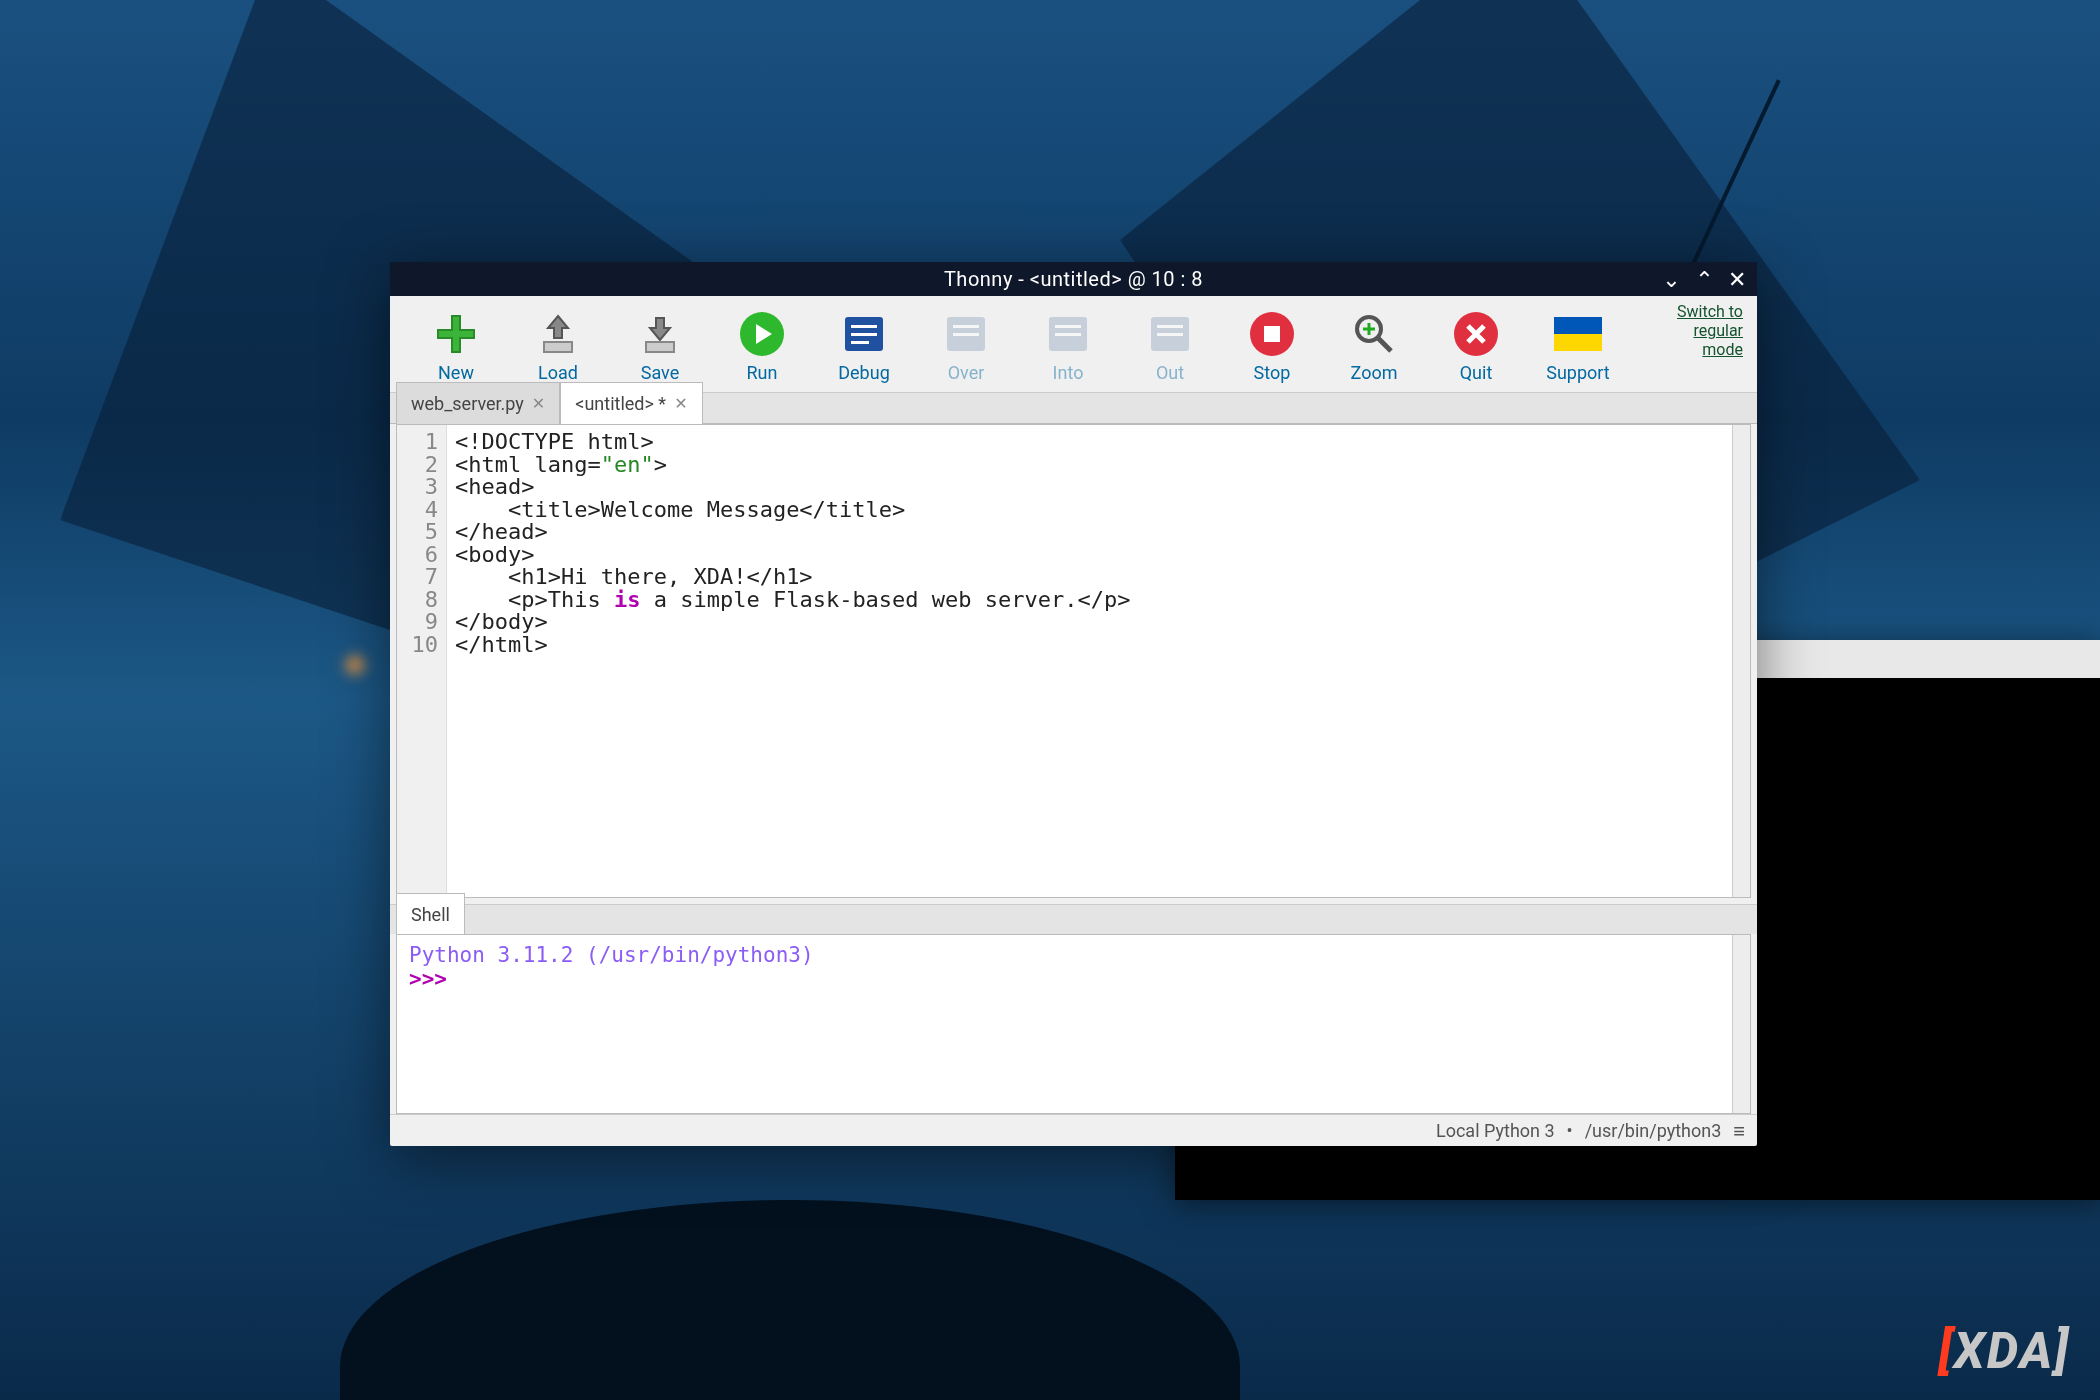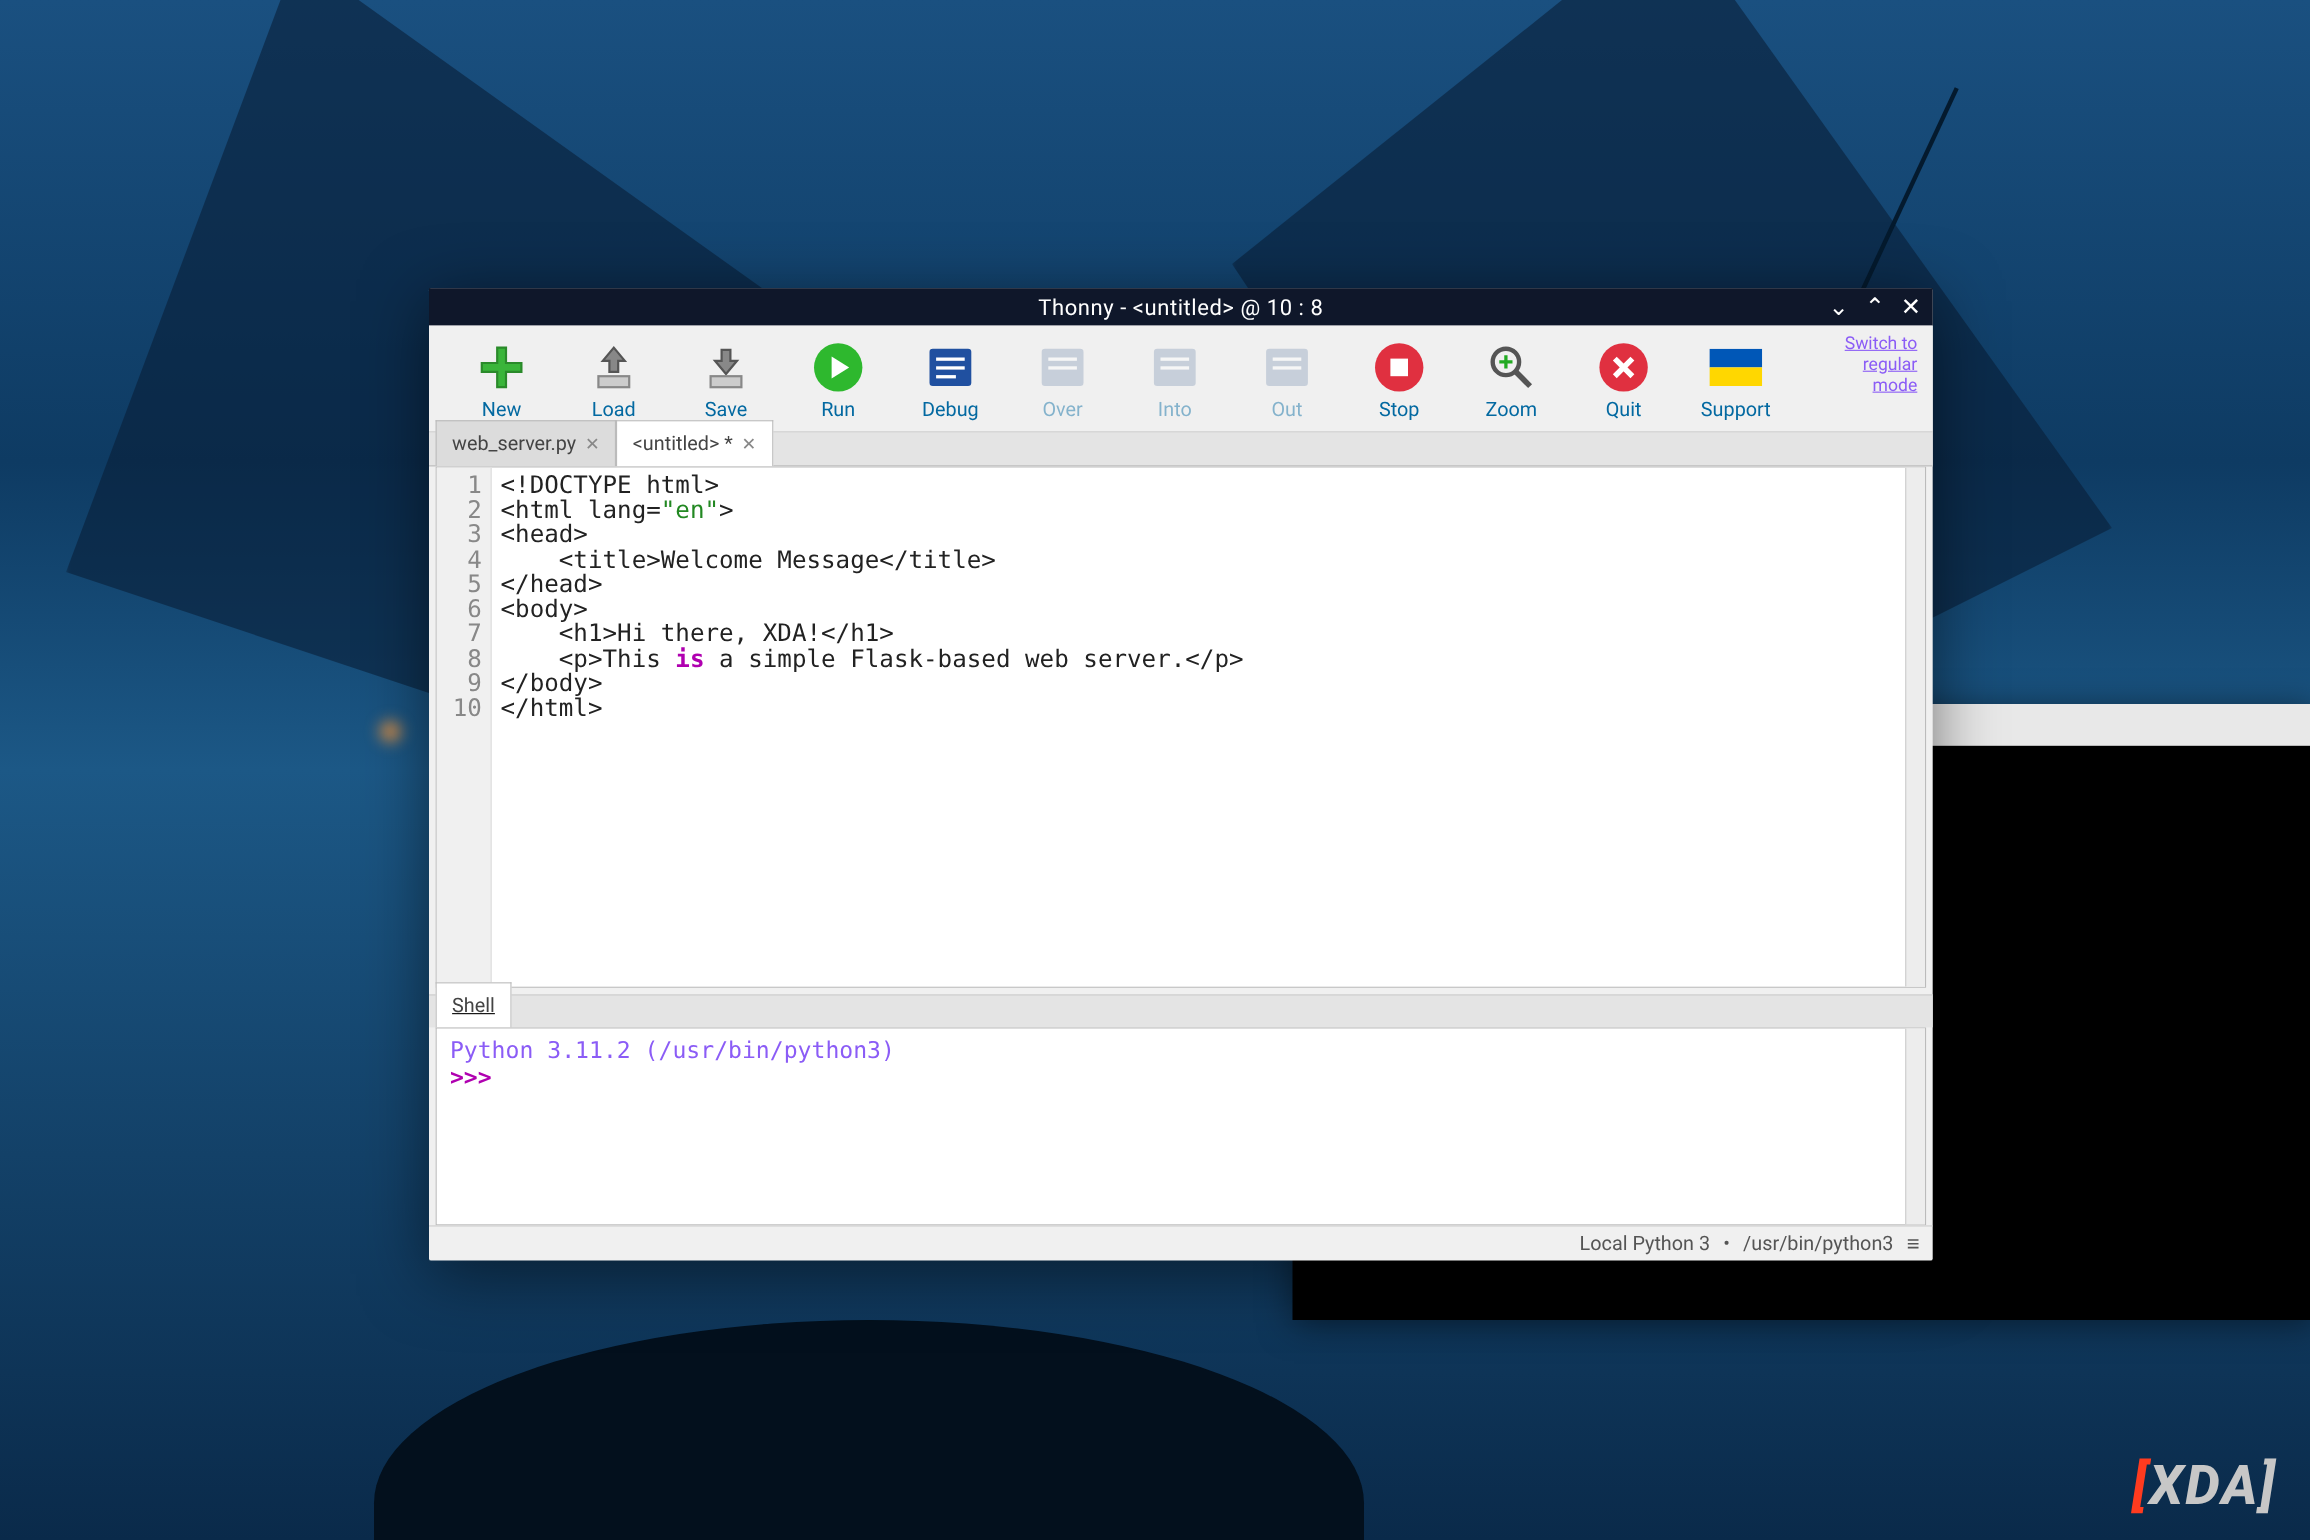--- a/index.html
+++ b/index.html
@@ -94,21 +94,21 @@
   .tool.disabled { opacity:0.45; cursor:default;align-items:center; }
   .tool .ico { width:48px; height:48px; display:flex; align-items:center; justify-content:center; }
   .lbl { font-size:18px; color:#0369a1; }
 
   .switch-link {
     position:absolute; right:14px; top:6px;
     text-align:right;
     font-size:16px;
     line-height:1.2;
   }
-  .switch-link a { color:#8b5cf6; text-decoration:underline; }
+  .switch-link a { color:#14532d; text-decoration:underline; }
 
   .tabs {
     display:flex;
     background:#e4e4e4;
     height:32px;
     border-top:1px solid #ccc;
     border-bottom:1px solid #bbb;
     padding-left:6px;
     align-items:flex-end;
   }
@@ -163,21 +163,20 @@
   }
 
   .shell-tabs {
     display:flex;
     background:#e4e4e4;
     height:30px;
     border-top:1px solid #ccc;
     padding-left:6px;
     align-items:flex-end;
     margin-top:6px;
-    text-decoration:underline;
   }
   .shell {
     height:180px;
     background:#fff;
     border:1px solid #bbb;
     margin:0 6px;
     padding:8px 12px;
     font-family:"DejaVu Sans Mono", monospace;
     font-size:21px;
     position:relative;

